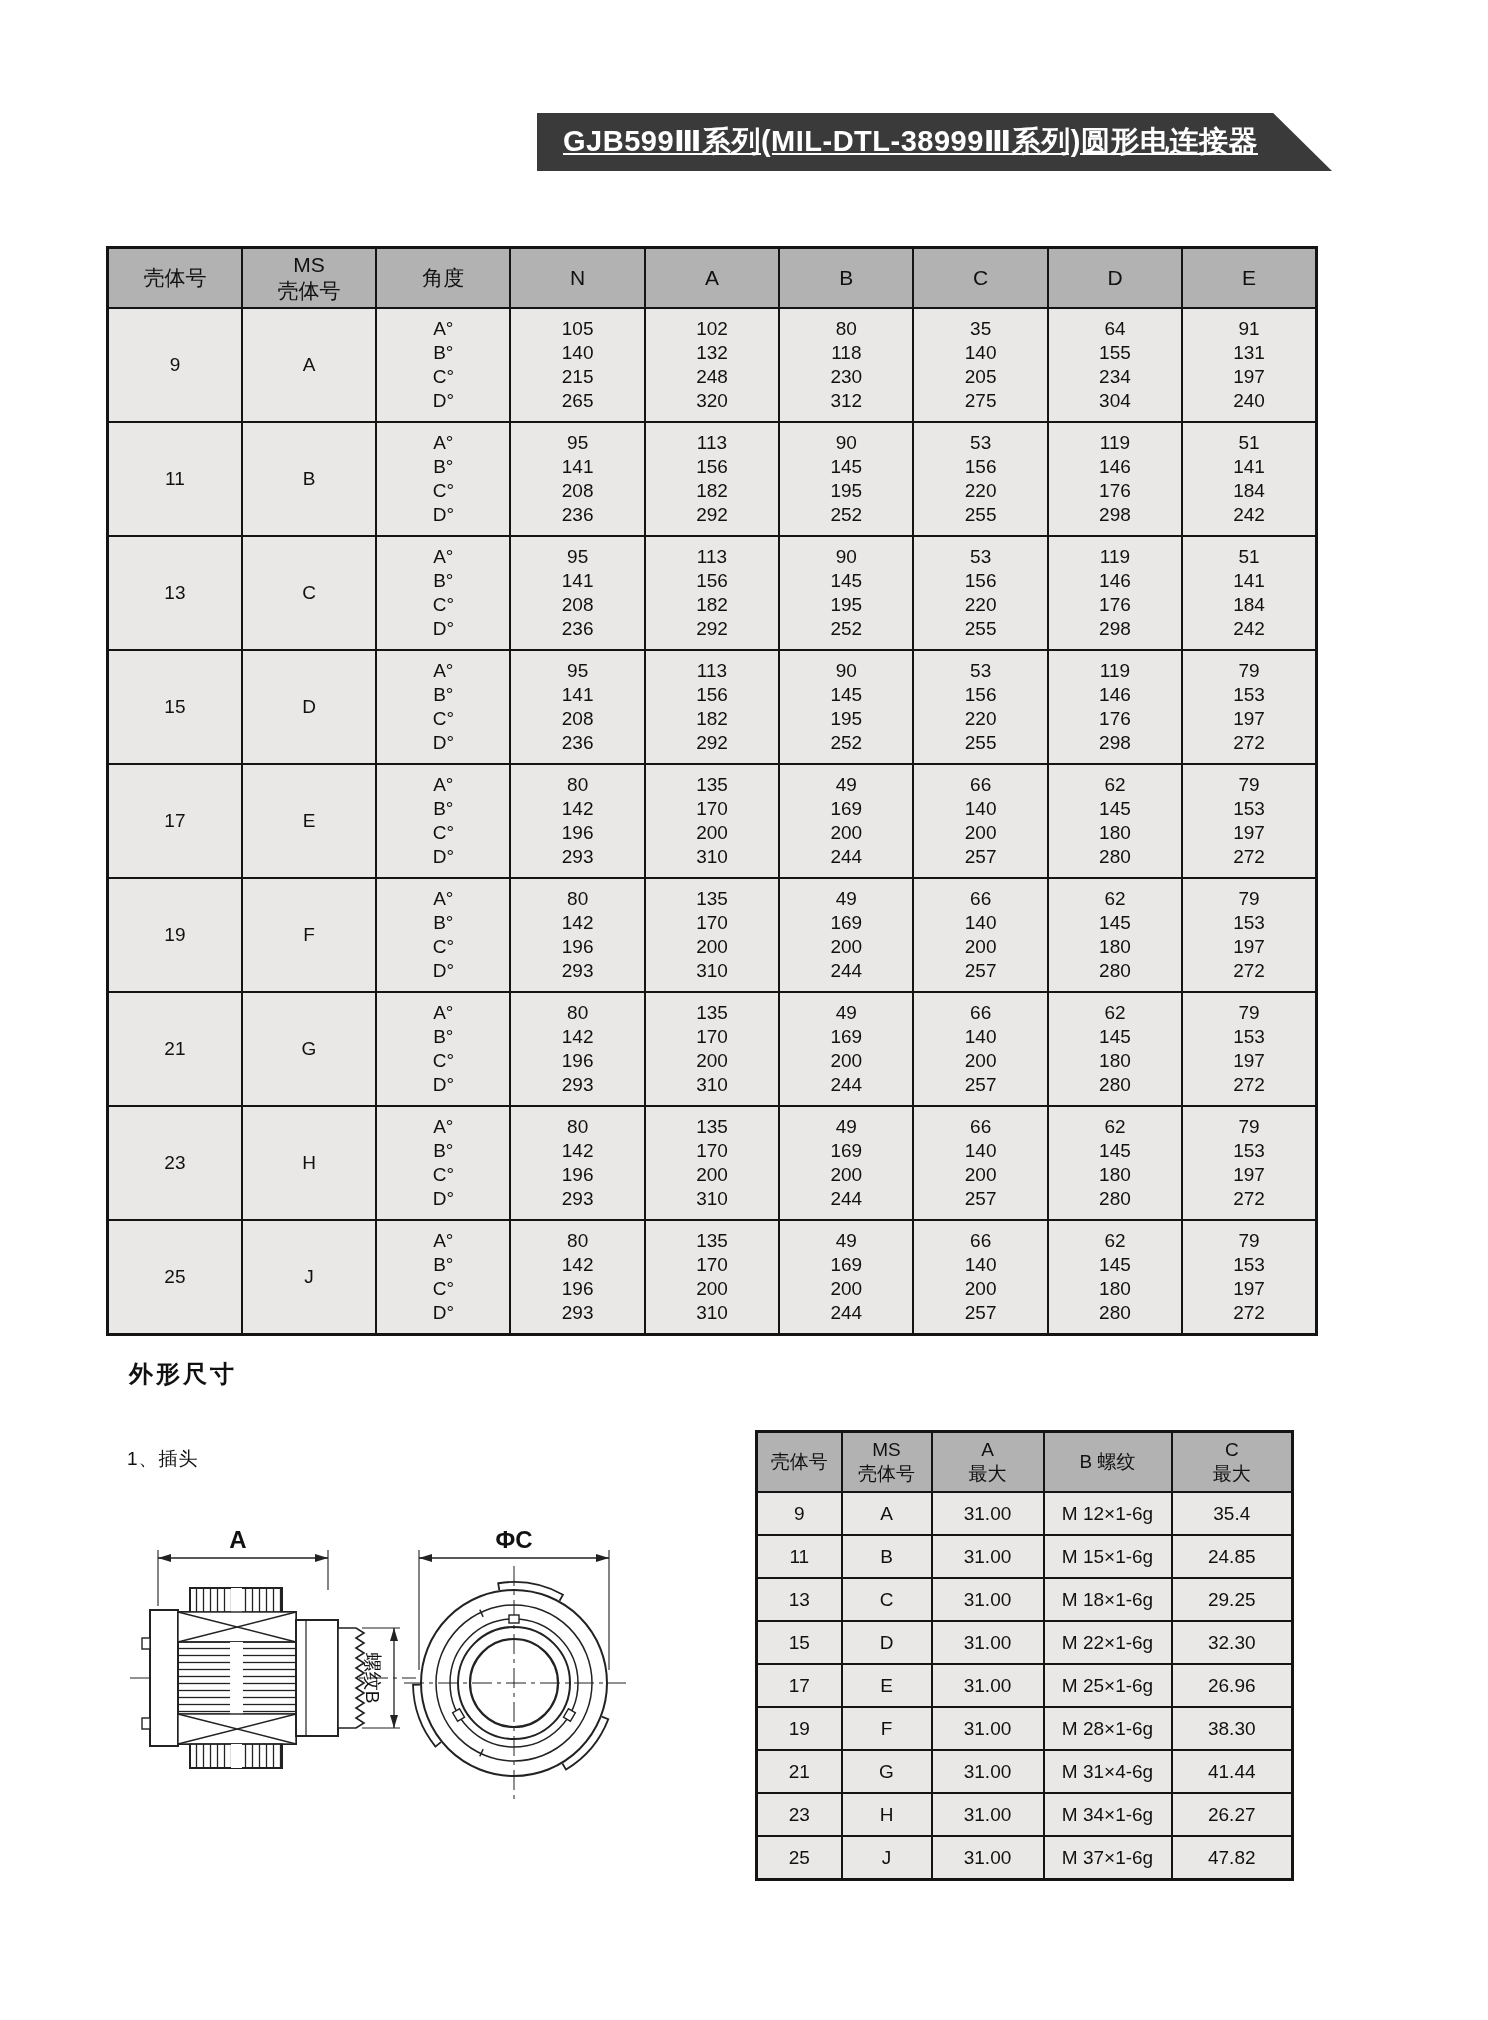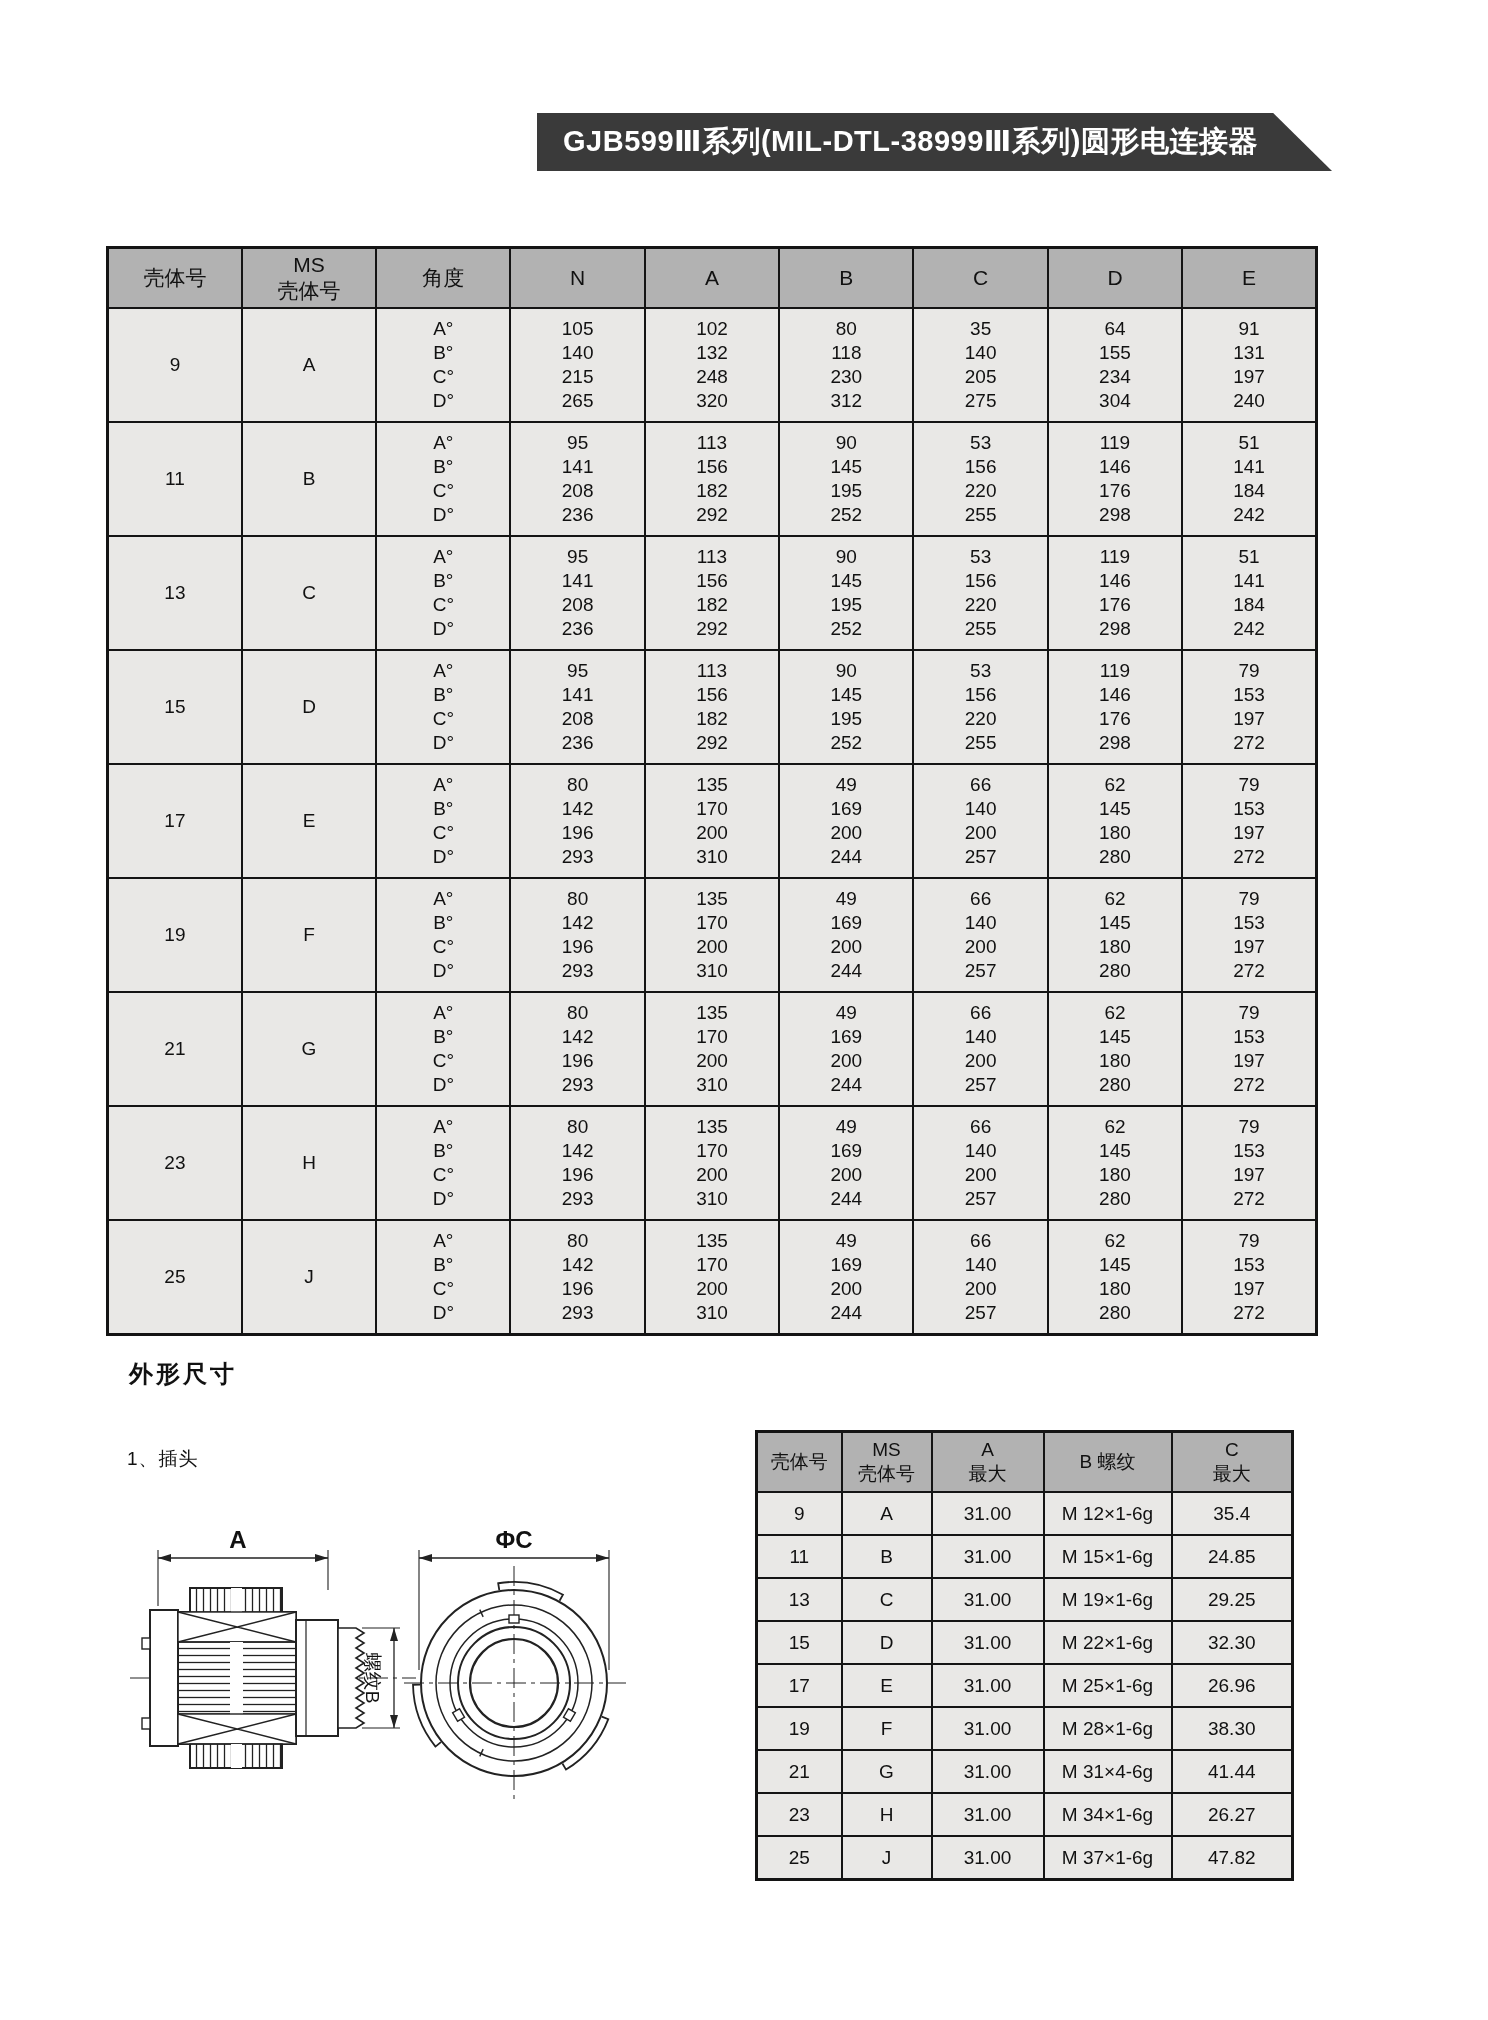--- a/index.html
+++ b/index.html
@@ -9,21 +9,21 @@
   }
   
   .banner{
     position:absolute;left:537px;top:113px;width:795px;height:58px;
     background:#3a3a3a;
     clip-path:polygon(0 0,92.6% 0,100% 100%,0 100%);
     display:flex;align-items:center;
   }
   .banner-text{
     color:#fff;font-weight:bold;font-size:29px;letter-spacing:0.5px;
-    padding-left:26px;white-space:nowrap;
+    padding-left:26px;white-space:nowrap;text-decoration:underline;
   }
   
   table.t1{
     position:absolute;left:106px;top:246px;width:1212px;
     border-collapse:collapse;table-layout:fixed;
     border:3px solid #141414;
   }
   table.t1 th{
     background:#b2b2b2;border:2px solid #141414;height:56px;
     font-size:21px;font-weight:normal;text-align:center;
@@ -502,21 +502,21 @@
         <td>11</td>
         <td>B</td>
         <td>31.00</td>
         <td>M 15×1-6g</td>
         <td>24.85</td>
       </tr>
       <tr>
         <td>13</td>
         <td>C</td>
         <td>31.00</td>
-        <td>M 19×1-6g</td>
+        <td>M 18×1-6g</td>
         <td>29.25</td>
       </tr>
       <tr>
         <td>15</td>
         <td>D</td>
         <td>31.00</td>
         <td>M 22×1-6g</td>
         <td>32.30</td>
       </tr>
       <tr>

